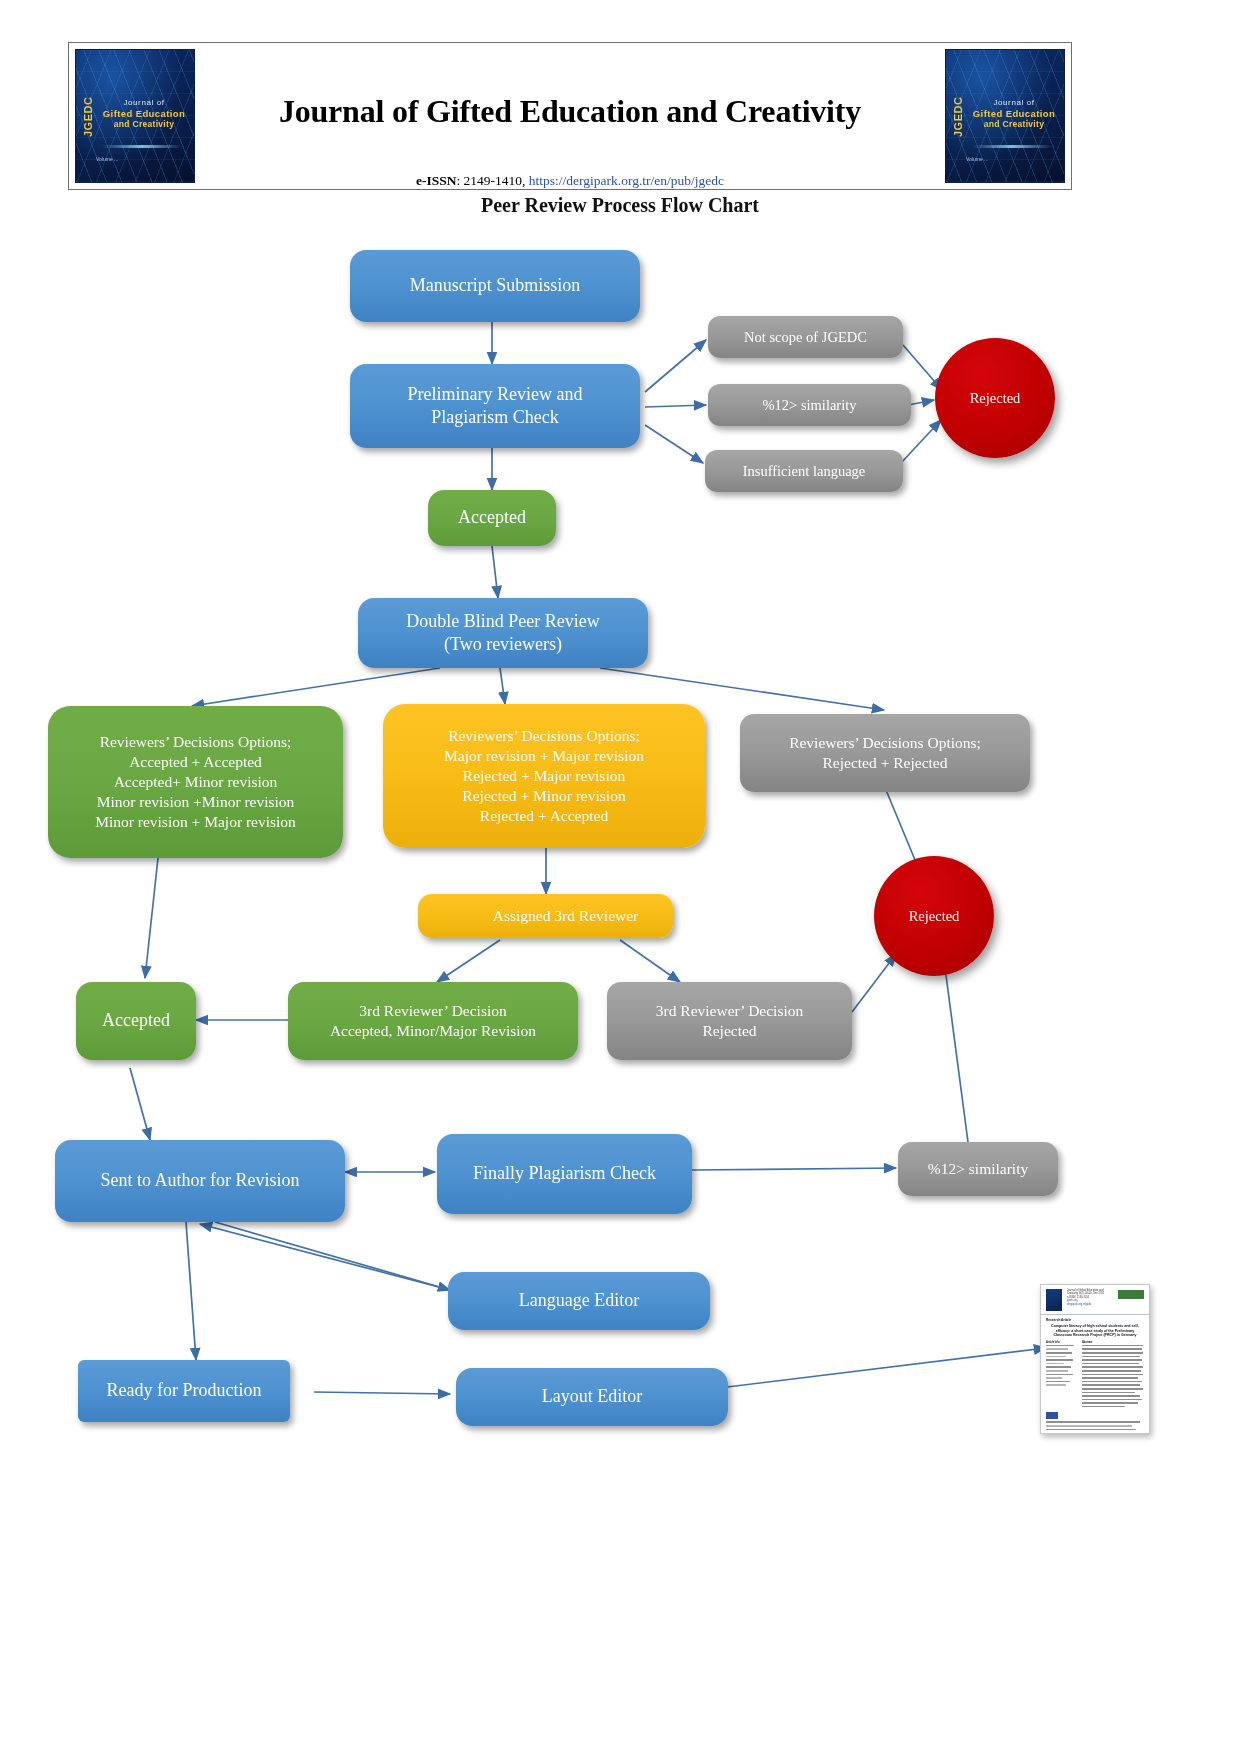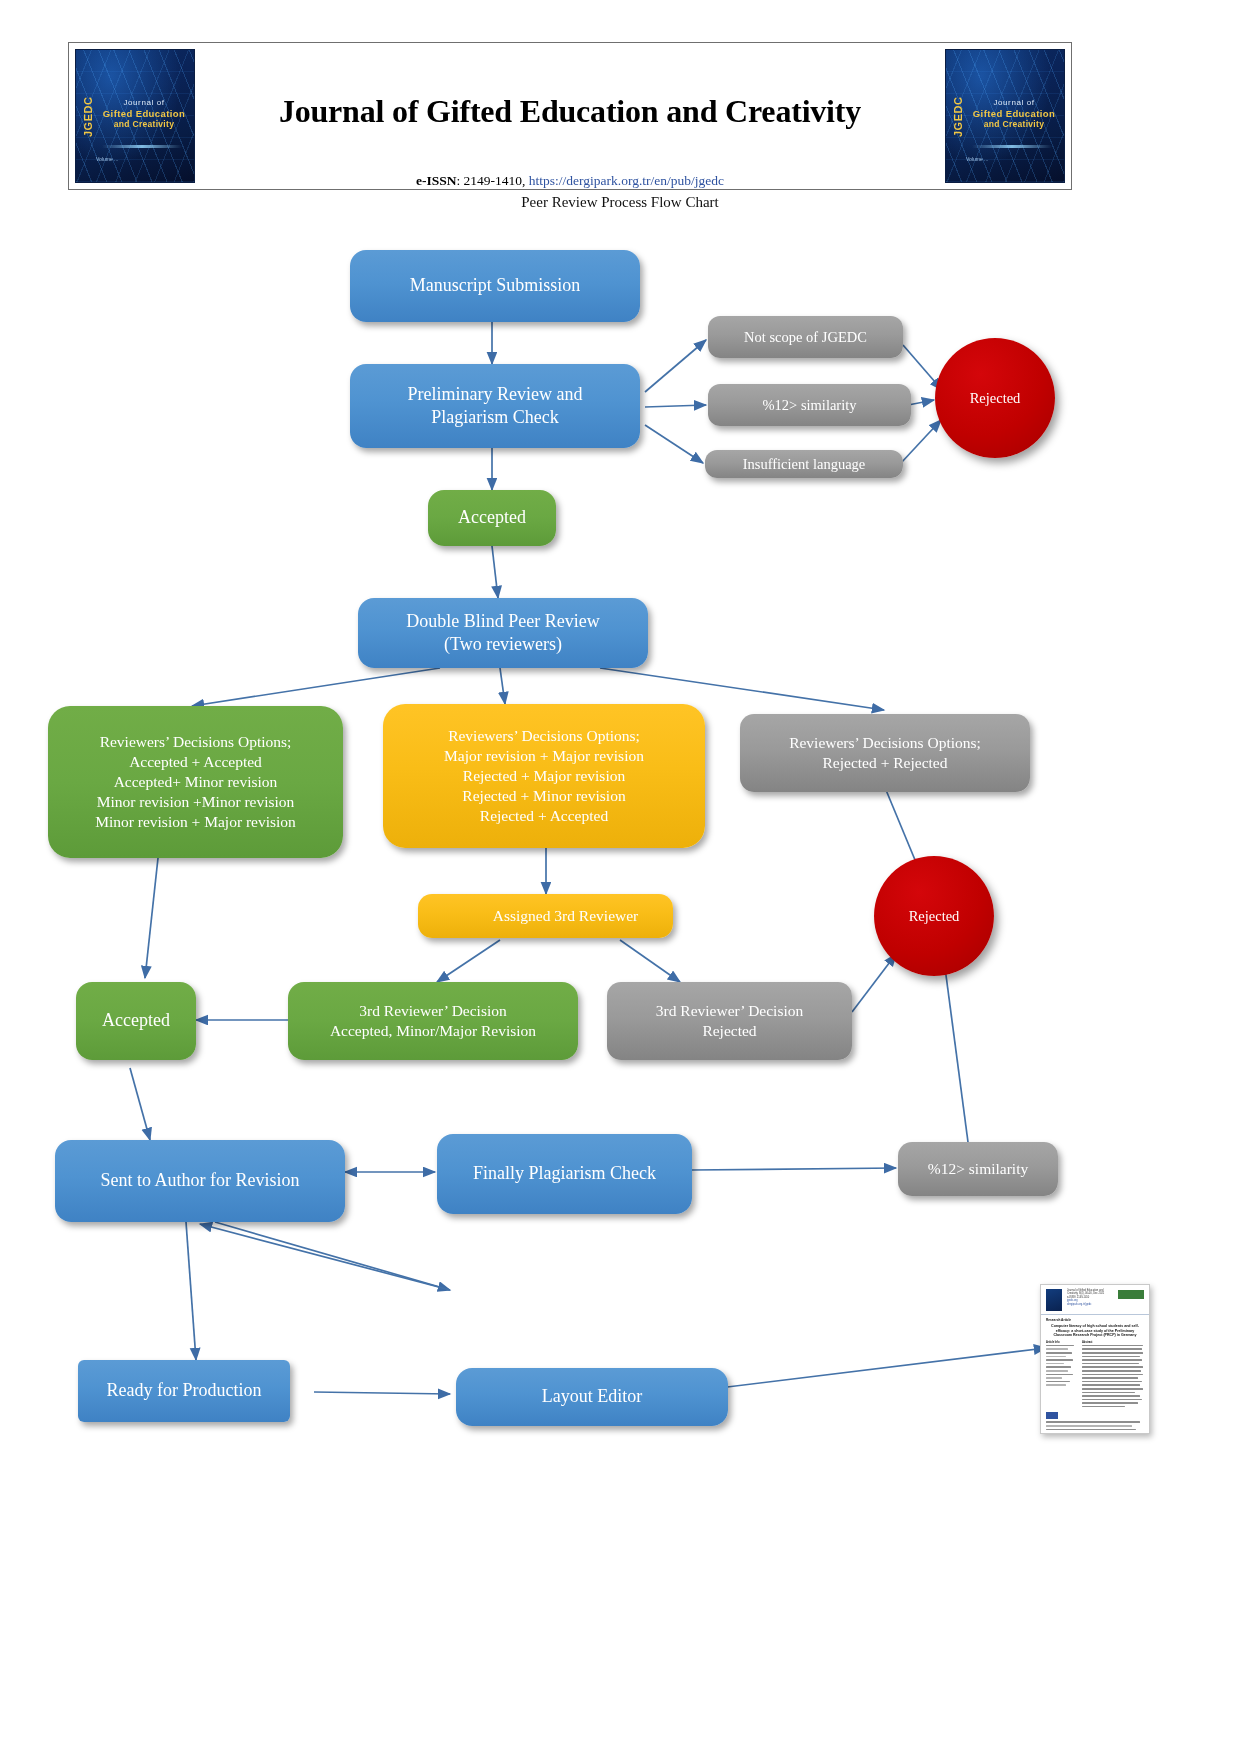--- a/index.html
+++ b/index.html
@@ -97,22 +97,22 @@
     color: #000000;
   }
   #issn-line .lbl { font-weight: bold; }
   #issn-line .url { color: #2f53a0; }
 
   #chart-title {
     position: absolute;
     left: 0; right: 0; top: 194px;
     text-align: center;
     font-family: "Liberation Serif", serif;
-    font-weight: normal;
-    font-size: 15px;
+    font-weight: bold;
+    font-size: 20px;
     color: #101010;
   }
 
   
   #connectors {
     position: absolute;
     left: 0; top: 0;
     width: 1240px; height: 1754px;
     pointer-events: none;
   }
@@ -313,21 +313,21 @@
         <div>Not scope of JGEDC</div>
       </div>
   </div>
 
   <div class="node n-gray" style="left:708px; top:384px; width:203px; height:42px; font-size:14.5px; border-radius:12px;">
     <div class="lines">
         <div>%12&gt; similarity</div>
       </div>
   </div>
 
-  <div class="node n-gray" style="left:705px; top:450px; width:198px; height:28px; font-size:14.5px; border-radius:12px;">
+  <div class="node n-gray" style="left:705px; top:450px; width:198px; height:42px; font-size:14.5px; border-radius:12px;">
     <div class="lines">
         <div>Insufficient language</div>
       </div>
   </div>
 
   <div class="node n-red" style="left:935px; top:338px; width:120px; height:120px; font-size:14.5px;">
     <div class="lines">
         <div>Rejected</div>
       </div>
   </div>
@@ -415,20 +415,25 @@
         <div>Finally Plagiarism Check</div>
       </div>
   </div>
 
   <div class="node n-gray" style="left:898px; top:1142px; width:160px; height:54px; font-size:15.5px; border-radius:14px;">
     <div class="lines">
         <div>%12&gt; similarity</div>
       </div>
   </div>
 
+  <div class="node n-blue" style="left:448px; top:1272px; width:262px; height:58px; font-size:18px;">
+    <div class="lines">
+        <div>Language Editor</div>
+      </div>
+  </div>
 
   <div class="node n-blue" style="left:78px; top:1360px; width:212px; height:62px; font-size:18px; border-radius:6px;">
     <div class="lines">
         <div>Ready for Production</div>
       </div>
   </div>
 
   <div class="node n-blue" style="left:448px; top:1368px; width:272px; height:58px; font-size:18px;margin-left:8px;">
     <div class="lines">
         <div>Layout Editor</div>

